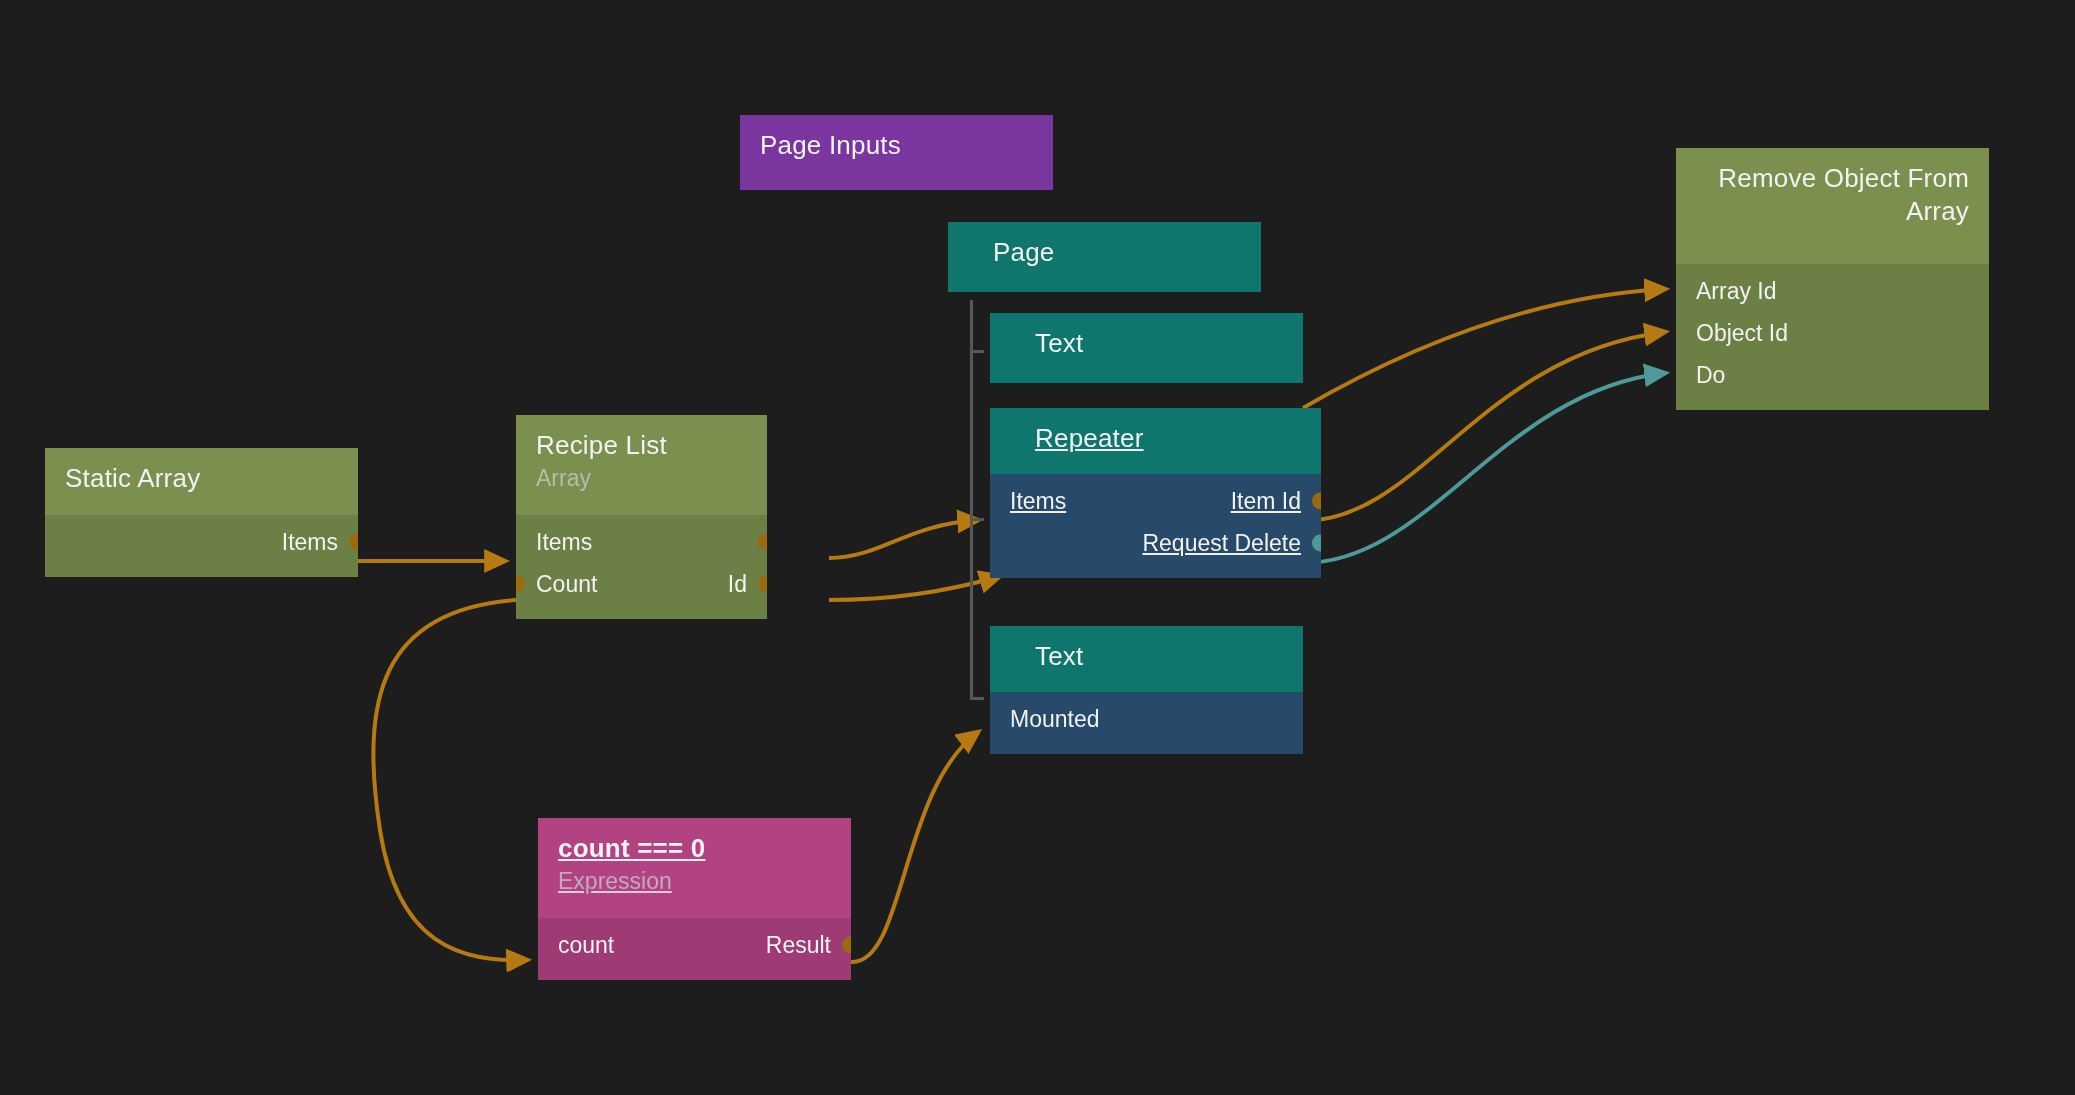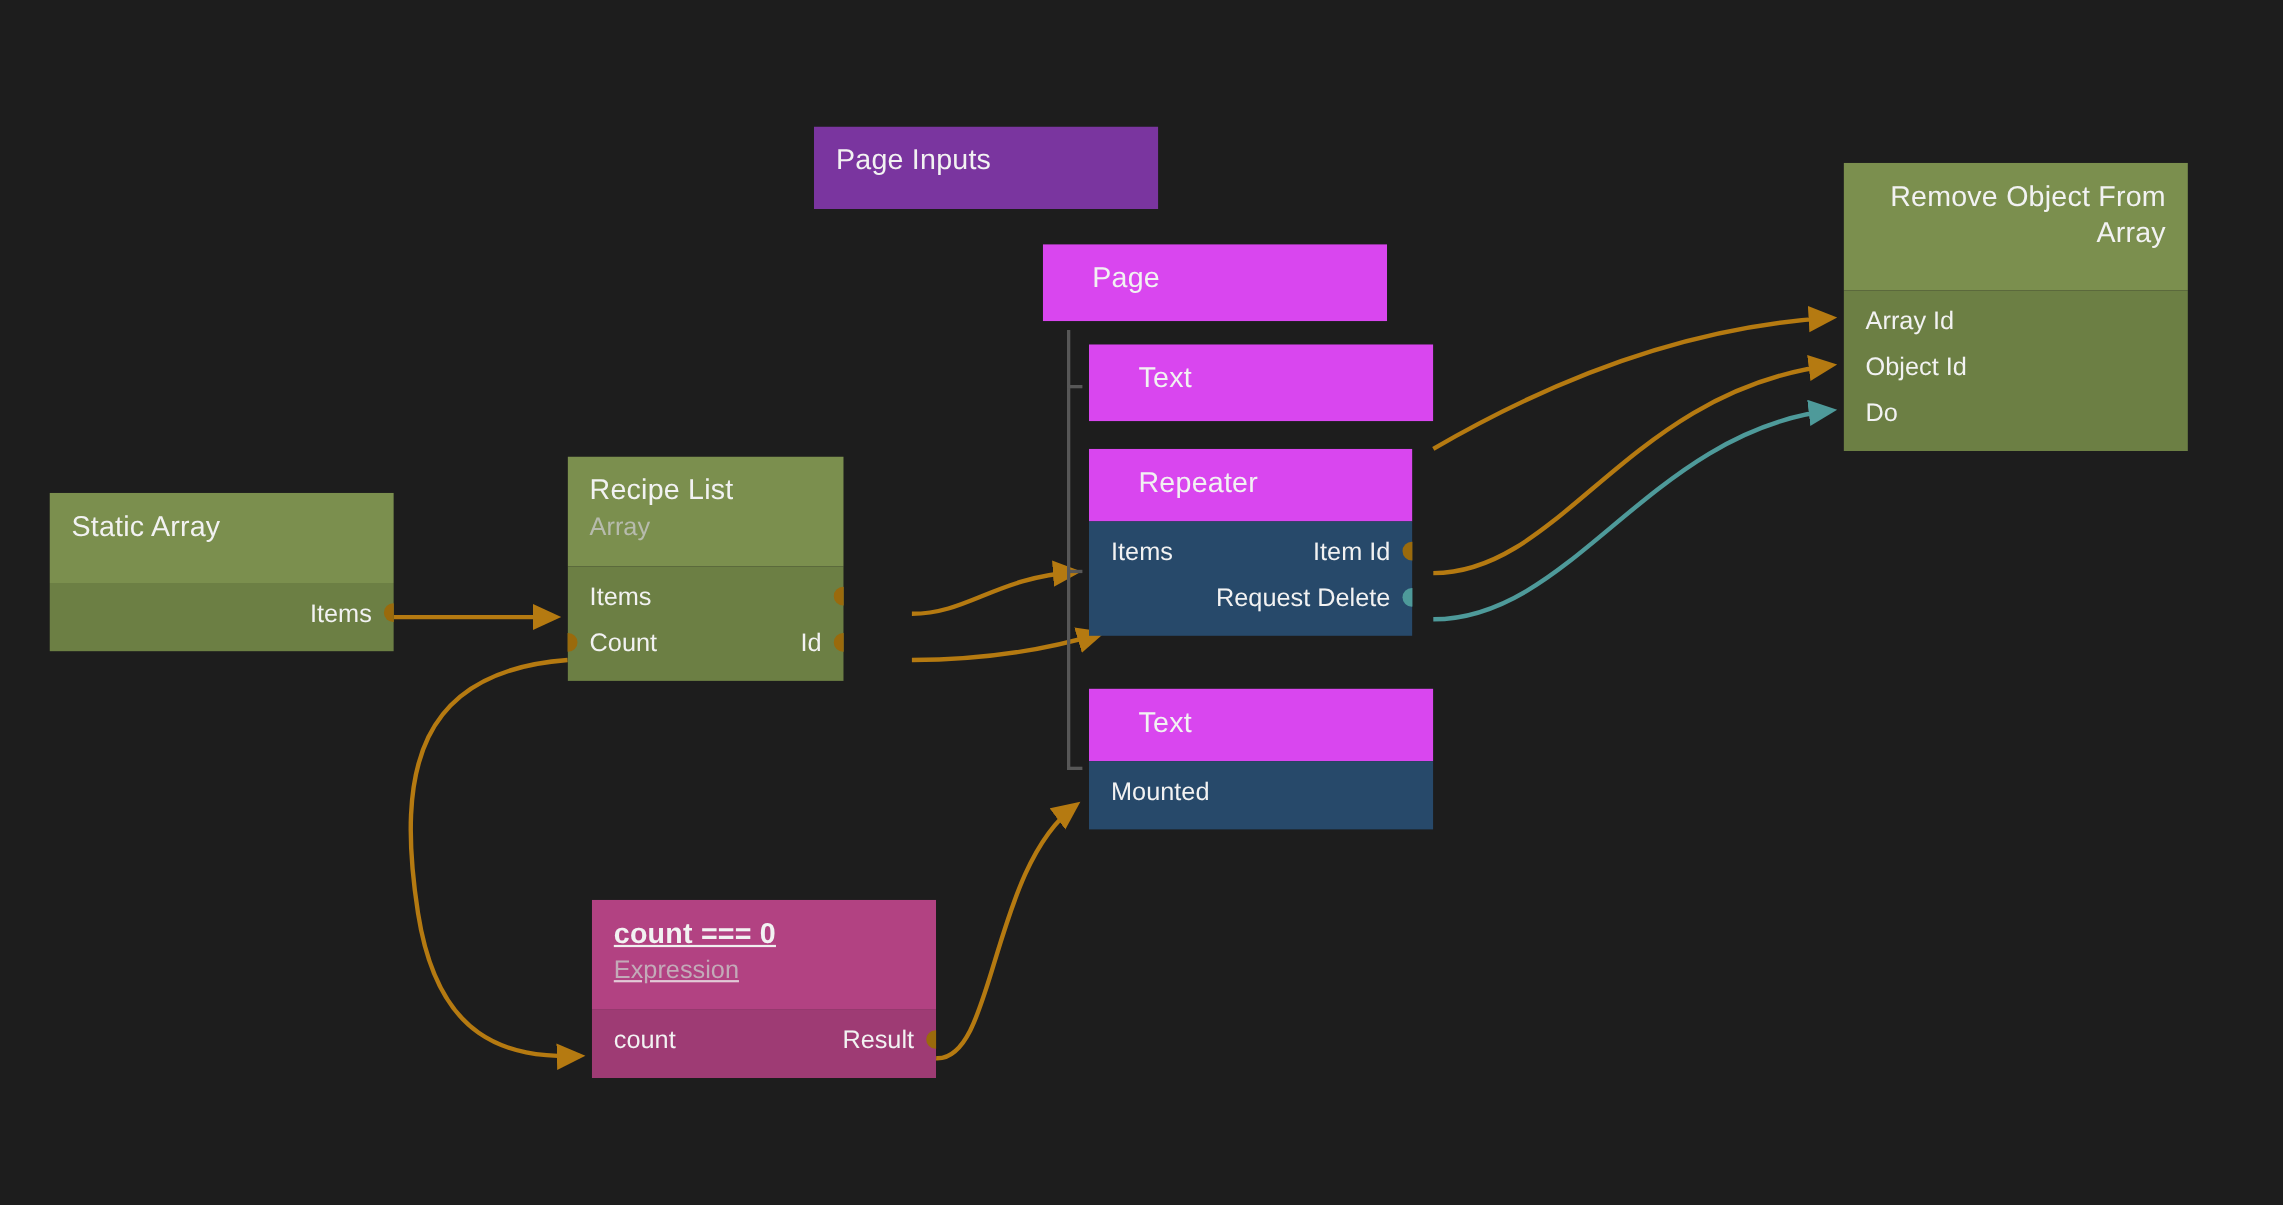--- a/index.html
+++ b/index.html
@@ -76,21 +76,21 @@
     height: 17px;
     border-radius: 50%;
     top: 50%;
   }
   .port-dot.left  { left: -8px;  transform: translateY(-50%); }
   .port-dot.right { right: -8px; transform: translateY(-50%); }
 
   
   .green  .node-header { background: #7b8f4e; }
   .green  .node-body   { background: #6c7f44; }
-  .blue   .node-header { background: #d946ef; padding-left: 45px; }
+  .blue   .node-header { background: #0f766e; padding-left: 45px; }
   .blue   .node-body   { background: #27496a; }
   .purple .node-header { background: #7a359f; }
   .pink   .node-header { background: #b24282; text-decoration: underline; }
   .pink   .node-body   { background: #9e3b74; }
 
   .tree-line {
     position: absolute;
     background: #575757;
   }
 </style>
@@ -138,21 +138,21 @@
       <div class="node-title">Page</div>
     </div>
   </div>
 
   <div class="node blue" style="left: 990px; top: 313px; width: 313px; height: 70px;">
     <div class="node-header" style="height: 70px;">
       <div class="node-title">Text</div>
     </div>
   </div>
 
-  <div class="node blue" style="left: 990px; top: 408px; width: 294px; height: 196px;">
+  <div class="node blue" style="left: 990px; top: 408px; width: 331px; height: 196px; text-decoration: underline;">
     <div class="node-header" style="height: 66px;">
       <div class="node-title">Repeater</div>
     </div>
     <div class="node-body">
       <div class="port-row">
         <span class="port-dot left" style="background:#b57a11;opacity:0"></span>
         <span class="port-label">Items</span>
         <span class="port-label out">Item Id</span>
         <span class="port-dot right" style="background:#9a6a0c"></span>
       </div>
@@ -168,21 +168,21 @@
       <div class="node-title">Text</div>
     </div>
     <div class="node-body">
       <div class="port-row">
         <span class="port-label">Mounted</span>
       </div>
     </div>
   </div>
 
   <div class="node green" style="left: 45px; top: 448px; width: 313px; height: 152px;">
-    <div class="node-header" style="height: 82px;">
+    <div class="node-header" style="height: 67px;">
       <div class="node-title">Static Array</div>
     </div>
     <div class="node-body">
       <div class="port-row">
         <span class="port-label out">Items</span>
         <span class="port-dot right" style="background:#9a6a0c"></span>
       </div>
     </div>
   </div>
 

